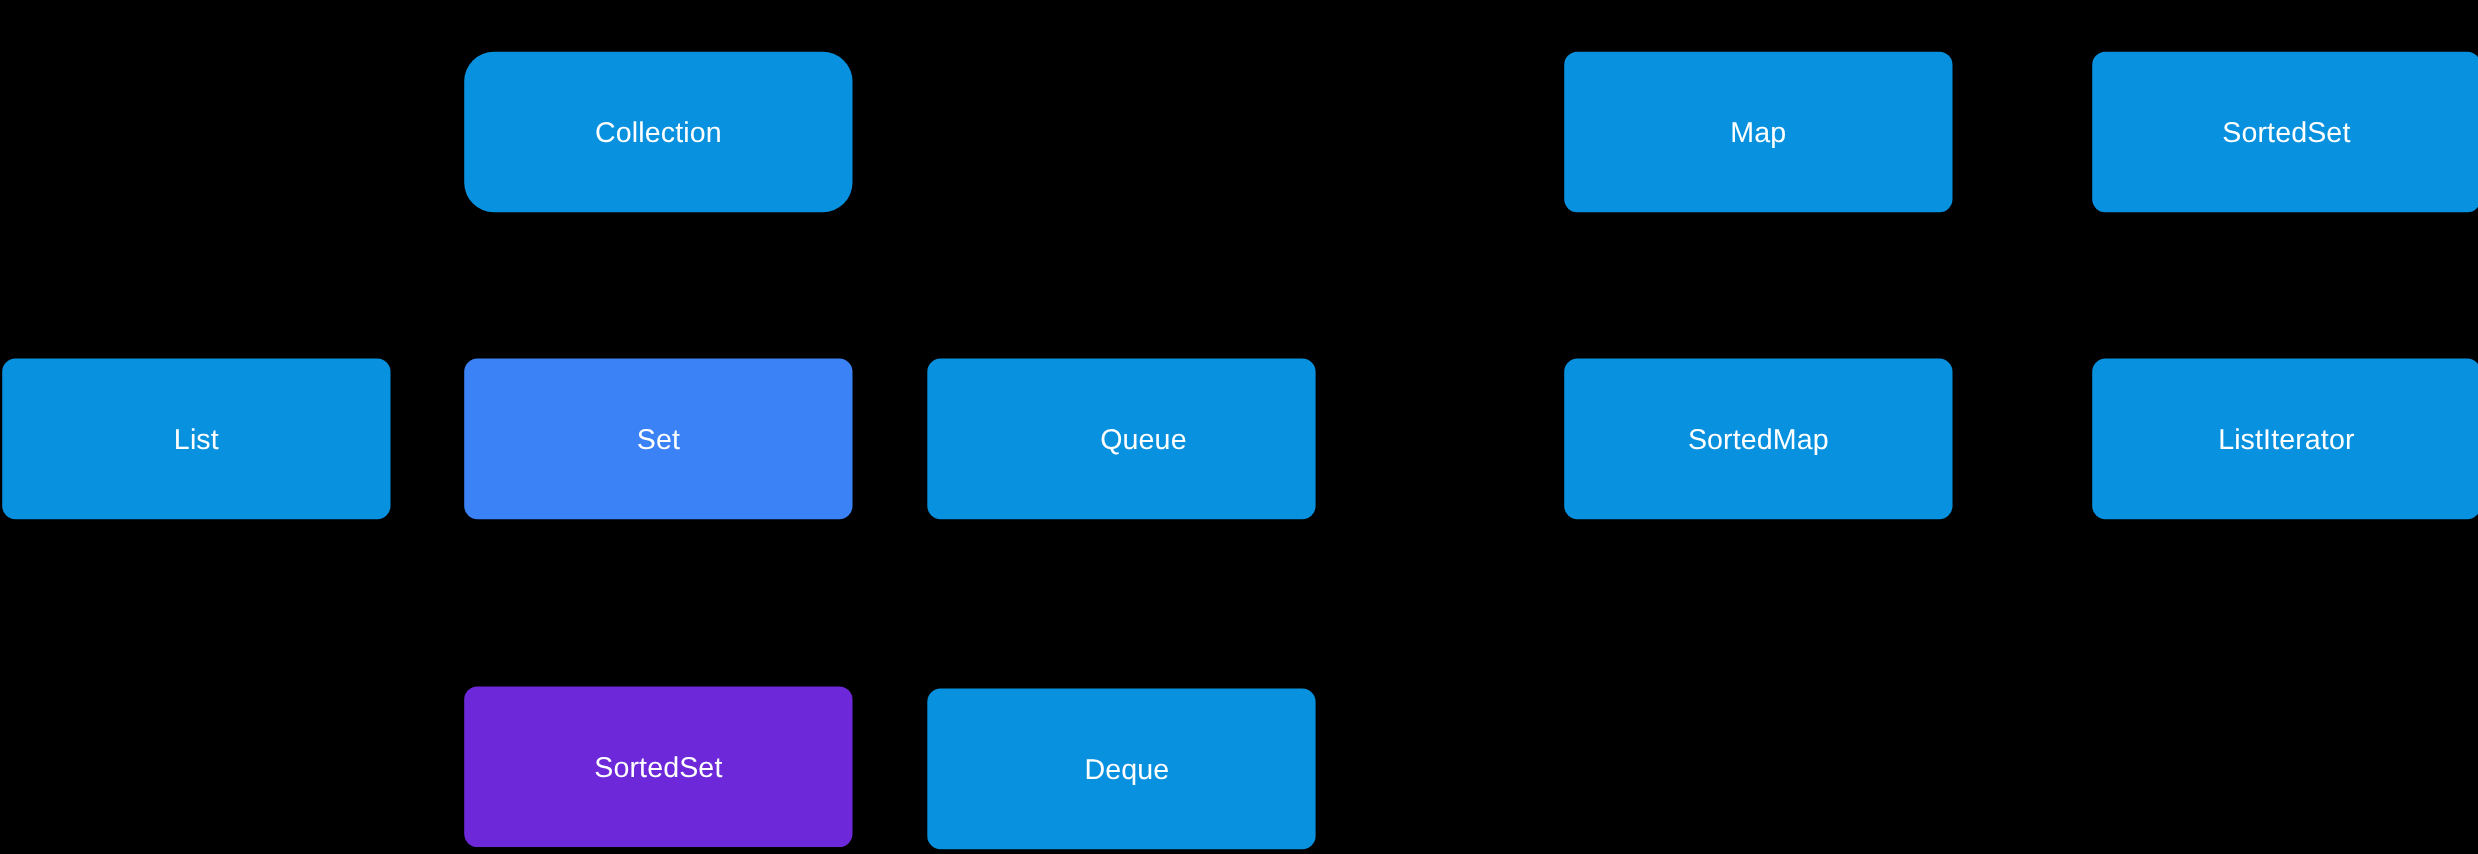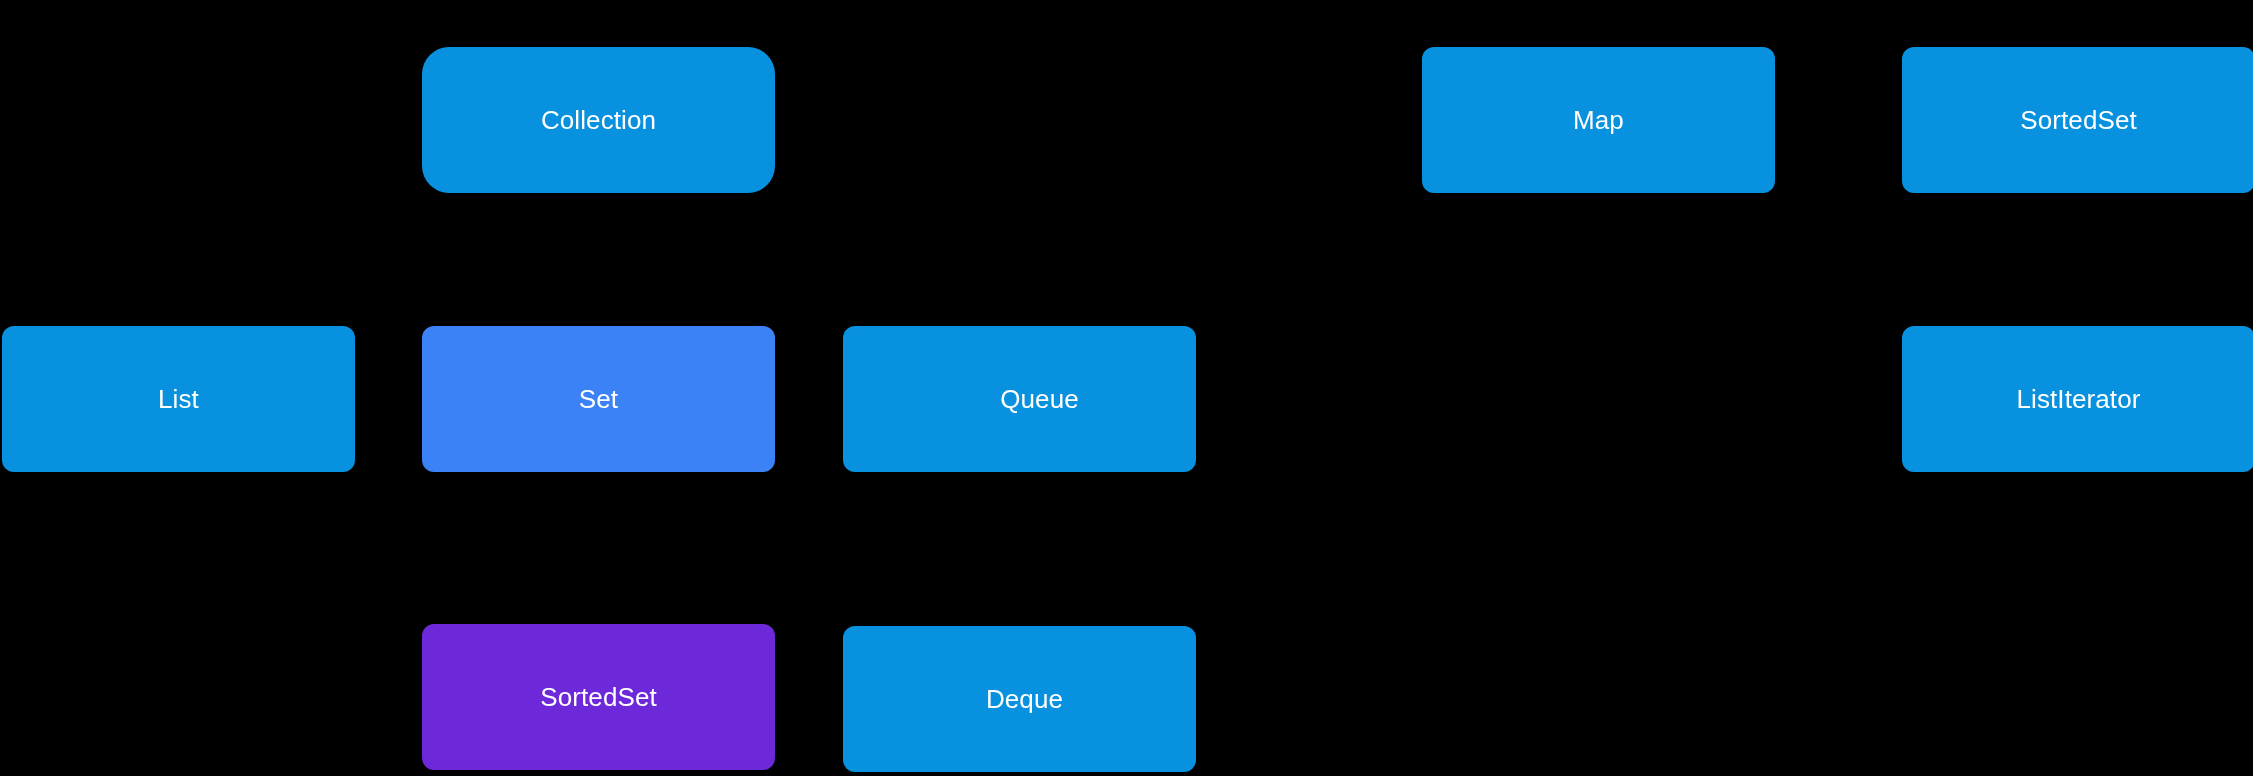--- a/index.html
+++ b/index.html
@@ -58,20 +58,23 @@
     <div style="position: absolute; left: 0px; top: 0px; width: 100%; height: 100%;">
       <div class="node-box" style="left: 2px; top: 326px; width: 353px; height: 146px; background: rgb(8, 145, 222);">
         <span class="node-label" style="color: rgb(255, 255, 255);">List</span>
       </div>
       <div class="node-box" style="left: 422px; top: 326px; width: 353px; height: 146px; background: #3b82f6;">
         <span class="node-label" style="color: rgb(255, 255, 255);">Set</span>
       </div>
       <div class="node-box" style="left: 843px; top: 326px; width: 353px; height: 146px; background: rgb(8, 145, 222); padding-left: 40px;">
         <span class="node-label" style="color: rgb(255, 255, 255);">Queue</span>
       </div>
+      <div class="node-box" style="left: 1422px; top: 326px; width: 353px; height: 146px; background: rgb(8, 145, 222);">
+        <span class="node-label" style="color: rgb(255, 255, 255);">SortedMap</span>
+      </div>
       <div class="node-box" style="left: 1902px; top: 326px; width: 353px; height: 146px; background: rgb(8, 145, 222);">
         <span class="node-label" style="color: rgb(255, 255, 255);">ListIterator</span>
       </div>
     </div>
     <div style="position: absolute; left: 0px; top: 0px; width: 100%; height: 100%;">
       <div class="node-box" style="left: 422px; top: 624px; width: 353px; height: 146px; background: #6d28d9;">
         <span class="node-label" style="color: rgb(255, 255, 255);">SortedSet</span>
       </div>
       <div class="node-box" style="left: 843px; top: 626px; width: 353px; height: 146px; background: rgb(8, 145, 222);">
         <span class="node-label" style="color: rgb(255, 255, 255); margin-left: 10px;">Deque</span>

